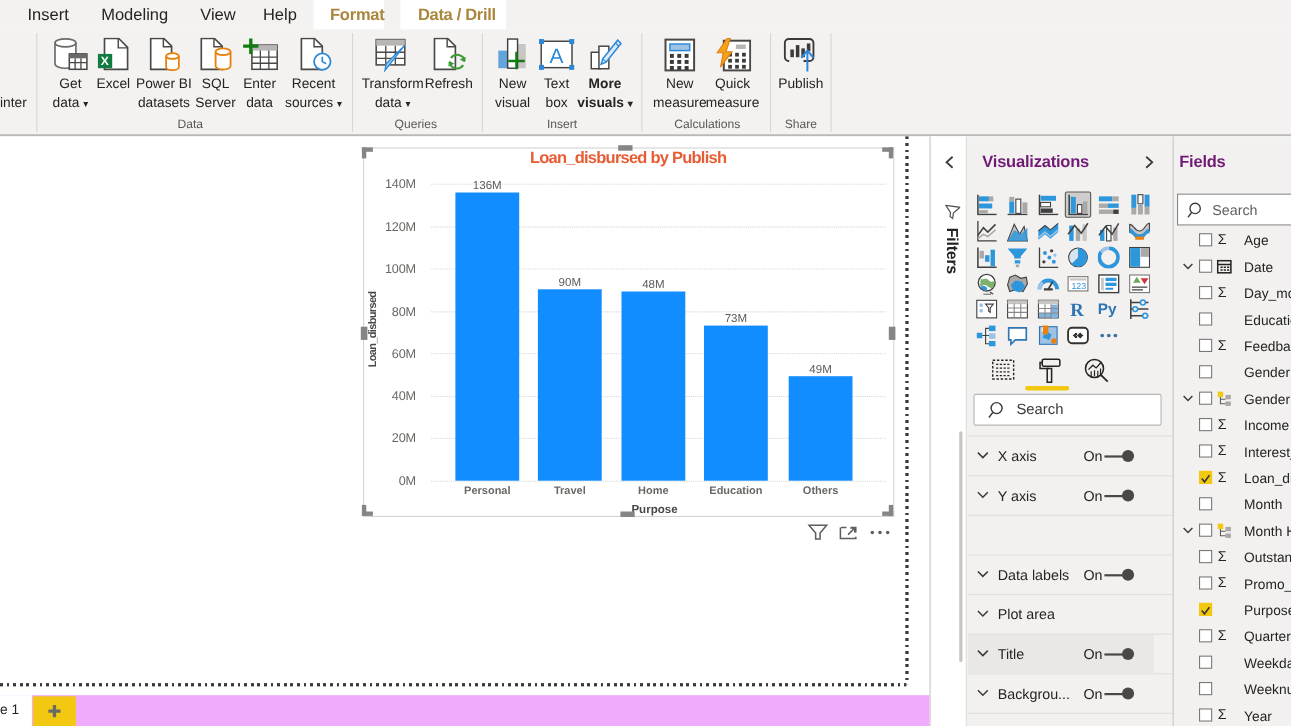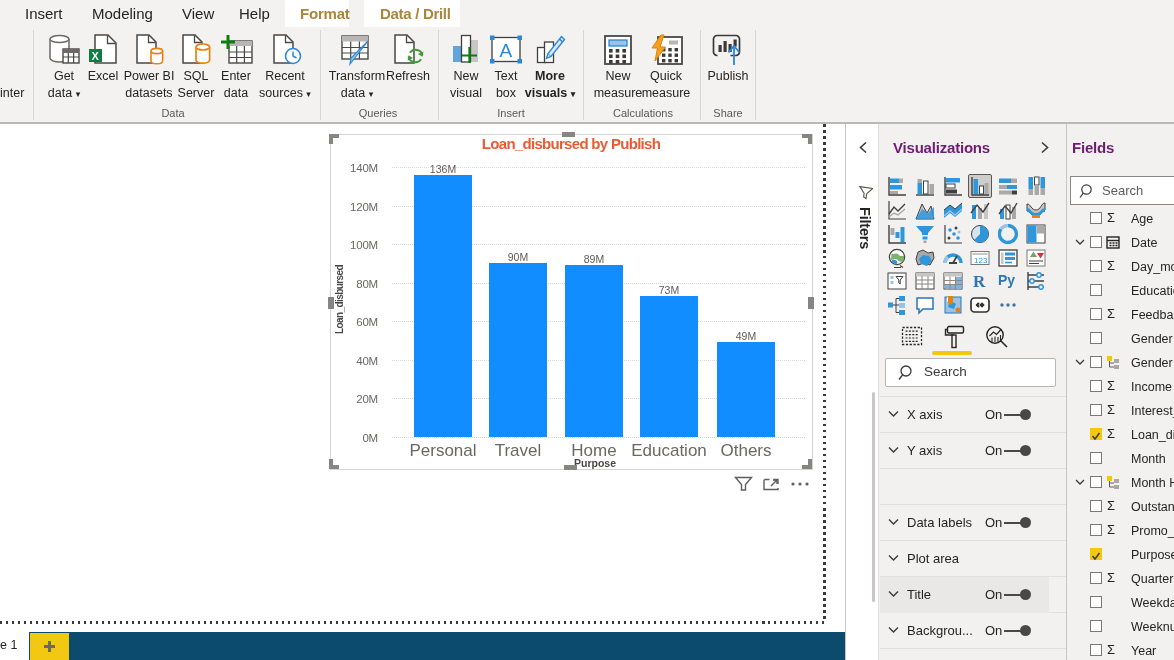--- a/index.html
+++ b/index.html
@@ -21,21 +21,21 @@
 
 #canvas{position:absolute;left:0;top:124px;width:1174px;height:536px;background:#fff;}
 #pageborderR{position:absolute;left:823px;top:0px;width:2.5px;height:498px;background:repeating-linear-gradient(to bottom,#3B3A39 0 2.5px,transparent 2.5px 6px);}
 #pageborderB{position:absolute;left:0px;top:497px;width:824px;height:2.5px;background:repeating-linear-gradient(to right,#3B3A39 0 2.5px,transparent 2.5px 6px);}
 
 #chart{position:absolute;left:330px;top:10px;width:481px;height:334px;border:1px solid #D6D4D2;background:#fff;}
 .handle{position:absolute;background:#878584;}
 .bar{position:absolute;background:#118DFF;}
 .vlab{position:absolute;font-size:10.5px;color:#5E5C5A;text-align:center;width:60px;}
 .ylab{position:absolute;font-size:11.5px;color:#6A6865;text-align:right;width:40px;letter-spacing:-0.2px;}
-.xlab{position:absolute;font-size:17px;color:#6A6865;text-align:center;width:76px;}
+.xlab{position:absolute;font-size:10px;color:#6A6865;text-align:center;width:76px;font-weight:bold;}
 .grid{position:absolute;height:1px;border-top:1px dotted #D8D8D8;}
 
 #fstrip{position:absolute;left:845px;top:124px;width:33px;height:536px;background:#fff;border-left:1px solid #C8C6C4;}
 #vizpane{position:absolute;left:878px;top:124px;width:188px;height:536px;background:#F2F1F0;border-left:1px solid #E1DFDD;}
 #fieldspane{position:absolute;left:1066px;top:124px;width:108px;height:536px;background:#F2F1F0;border-left:1px solid #C8C6C4;overflow:hidden;}
 .ptitle{font-size:15px;font-weight:bold;color:#701a75;position:absolute;letter-spacing:-0.2px;}
 .vicon{position:absolute;width:20px;height:20px;}
 .frow{position:absolute;left:1px;width:169px;height:36px;}
 .frowl{position:absolute;left:27px;top:10px;font-size:13px;color:#252423;}
 .fon{position:absolute;left:105px;top:10px;font-size:13px;color:#252423;}
@@ -44,21 +44,21 @@
 .chev{position:absolute;left:8px;top:13px;}
 .fsep{position:absolute;left:1px;width:187px;height:1px;background:#E1DFDD;}
 
 .fr{position:absolute;left:0px;width:108px;height:24px;}
 .cb{position:absolute;left:23px;top:5px;width:12px;height:12px;border:1px solid #7A7876;background:#fff;box-sizing:border-box;}
 .cbY{position:absolute;left:23px;top:5px;width:12px;height:12px;background:#F2C811;box-sizing:border-box;}
 .sg{position:absolute;left:40px;top:3px;font-size:13px;color:#252423;font-family:"Liberation Sans";}
 .ft{position:absolute;left:64px;top:5px;font-size:12.5px;color:#252423;white-space:nowrap;}
 .fchev{position:absolute;left:8px;top:8px;}
 
-#bottombar{position:absolute;left:0;top:632px;width:845px;height:28px;background:#0c4a6e;}
+#bottombar{position:absolute;left:0;top:632px;width:845px;height:28px;background:#f0abfc;}
 #ptab{position:absolute;left:0;top:0;width:29px;height:28px;background:#fff;font-size:12.5px;color:#252423;line-height:26px;}
 #plus{position:absolute;left:30px;top:1px;width:39px;height:27px;background:#F2C811;}
 </style>
 </head>
 <body>
 <div id="app">
 
   <div id="menubar">
     <div class="mtab" style="left:285px;width:64px;"></div>
     <div class="mtab" style="left:364px;width:96px;"></div>
@@ -238,21 +238,21 @@
       <div class="grid" style="left:61px;top:263px;width:413px;"></div>
       <div class="grid" style="left:61px;top:302px;width:413px;"></div>
       <div style="position:absolute;left:-62px;top:159px;width:140px;text-align:center;font-size:10px;font-weight:bold;color:#4A4846;letter-spacing:-0.6px;transform:rotate(-90deg);">Loan_disbursed</div>
       <div class="bar" style="left:83px;top:40px;width:58px;height:262px;"></div>
       <div class="bar" style="left:158px;top:128px;width:58px;height:174px;"></div>
       <div class="bar" style="left:234px;top:130px;width:58px;height:172px;"></div>
       <div class="bar" style="left:309px;top:161px;width:58px;height:141px;"></div>
       <div class="bar" style="left:386px;top:207px;width:58px;height:95px;"></div>
       <div class="vlab" style="left:82px;top:27.5px;">136M</div>
       <div class="vlab" style="left:157px;top:115.5px;">90M</div>
-      <div class="vlab" style="left:233px;top:117.5px;">89M</div>
+      <div class="vlab" style="left:233px;top:117.5px;">48M</div>
       <div class="vlab" style="left:308px;top:148.5px;">73M</div>
       <div class="vlab" style="left:385px;top:194.5px;">49M</div>
       <div class="xlab" style="left:74px;top:306px;">Personal</div>
       <div class="xlab" style="left:149px;top:306px;">Travel</div>
       <div class="xlab" style="left:225px;top:306px;">Home</div>
       <div class="xlab" style="left:300px;top:306px;">Education</div>
       <div class="xlab" style="left:377px;top:306px;">Others</div>
       <div style="position:absolute;left:226px;top:321.5px;width:76px;text-align:center;font-size:10.5px;font-weight:bold;color:#4A4846;">Purpose</div>
     </div>
     <div class="handle" style="left:329px;top:10px;width:10px;height:4px;"></div>

